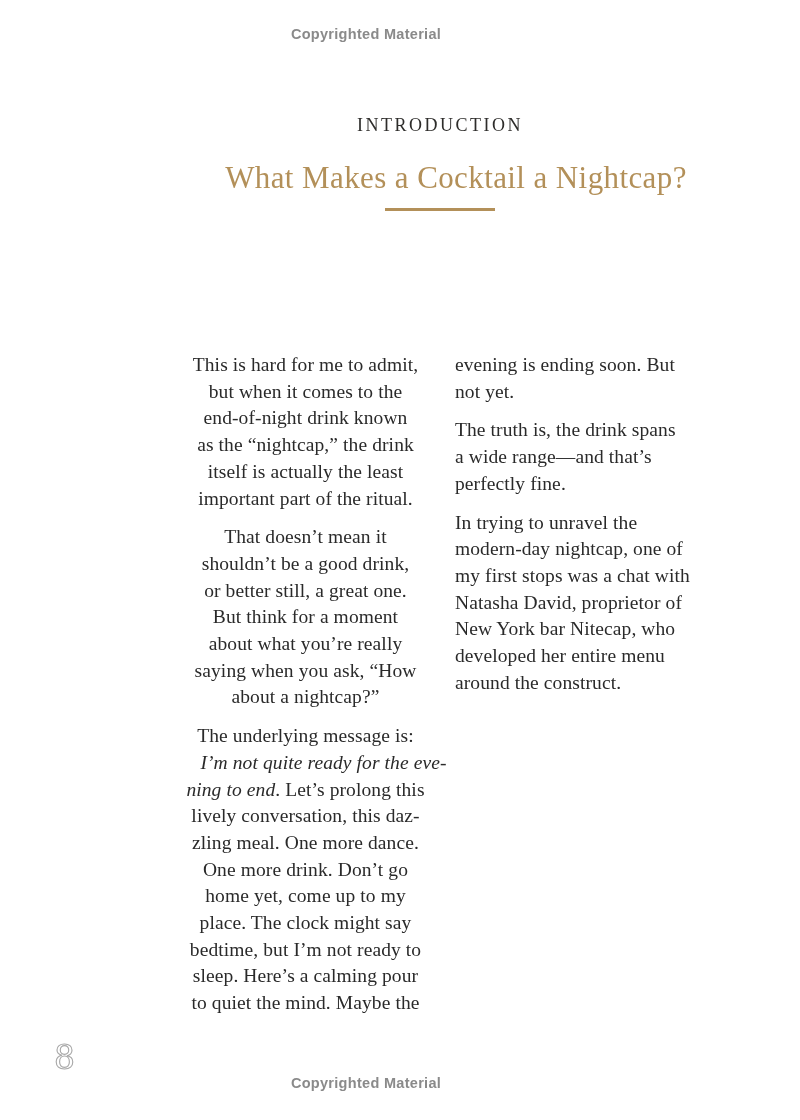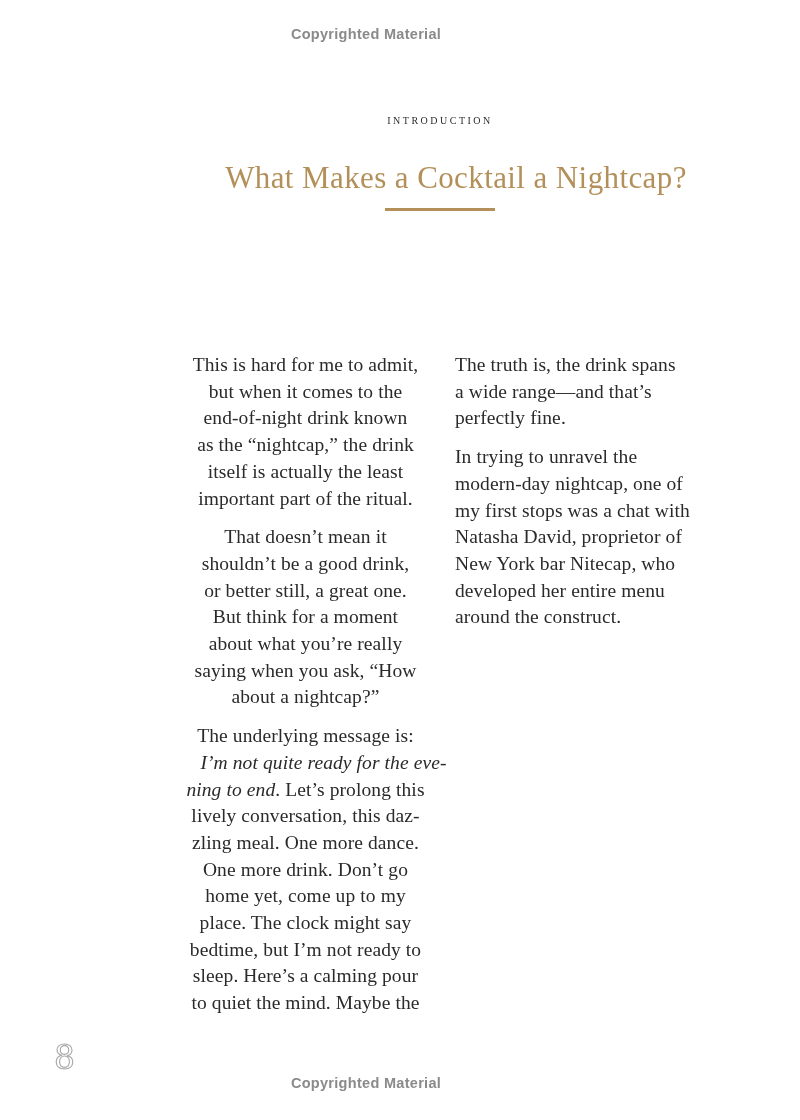--- a/index.html
+++ b/index.html
@@ -34,21 +34,21 @@
     top: 0;
     left: 80px;
     width: 720px;
     text-align: center;
   }
   .kicker {
     position: absolute;
     top: 115px;
     left: 0;
     width: 100%;
-    font-size: 10px;
+    font-size: 18px;
     letter-spacing: 2.5px;
     color: #2e2d2b;
   }
   .title {
     position: absolute;
     top: 151px;
     left: 16px;
     width: 100%;
     font-size: 31px;
     letter-spacing: 0.4px;
@@ -133,20 +133,22 @@
 zling meal. One more dance.
 One more drink. Don’t go
 home yet, come up to my
 place. The clock might say
 bedtime, but I’m not ready to
 sleep. Here’s a calming pour
 to quiet the mind. Maybe the</span></p>
     </div>
 
   <div class="column right">
+      <p class="para"><span>evening is ending soon. But
+not yet.</span></p>
       <p class="para"><span>The truth is, the drink spans
 a wide range—and that’s
 perfectly fine.</span></p>
       <p class="para"><span>In trying to unravel the
 modern-day nightcap, one of
 my first stops was a chat with
 Natasha David, proprietor of
 New York bar Nitecap, who
 developed her entire menu
 around the construct.</span></p>

